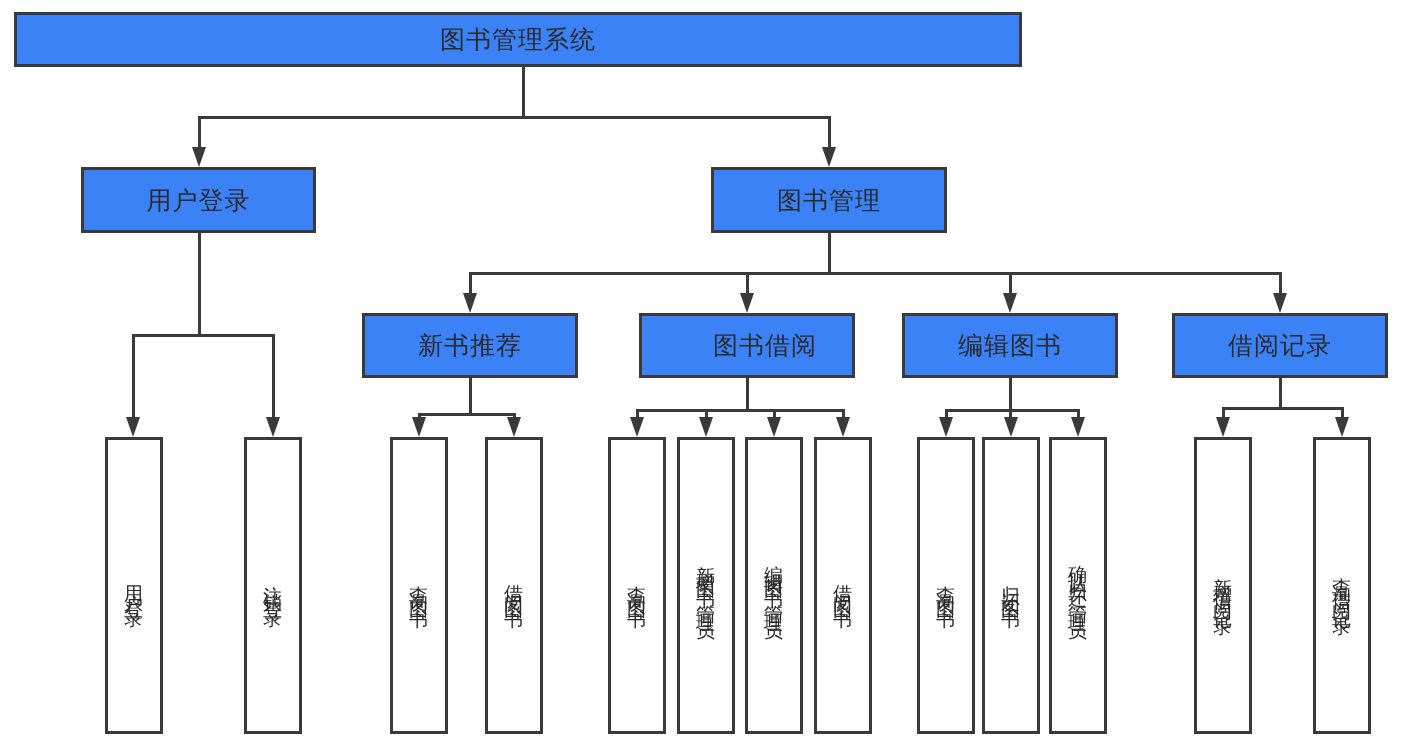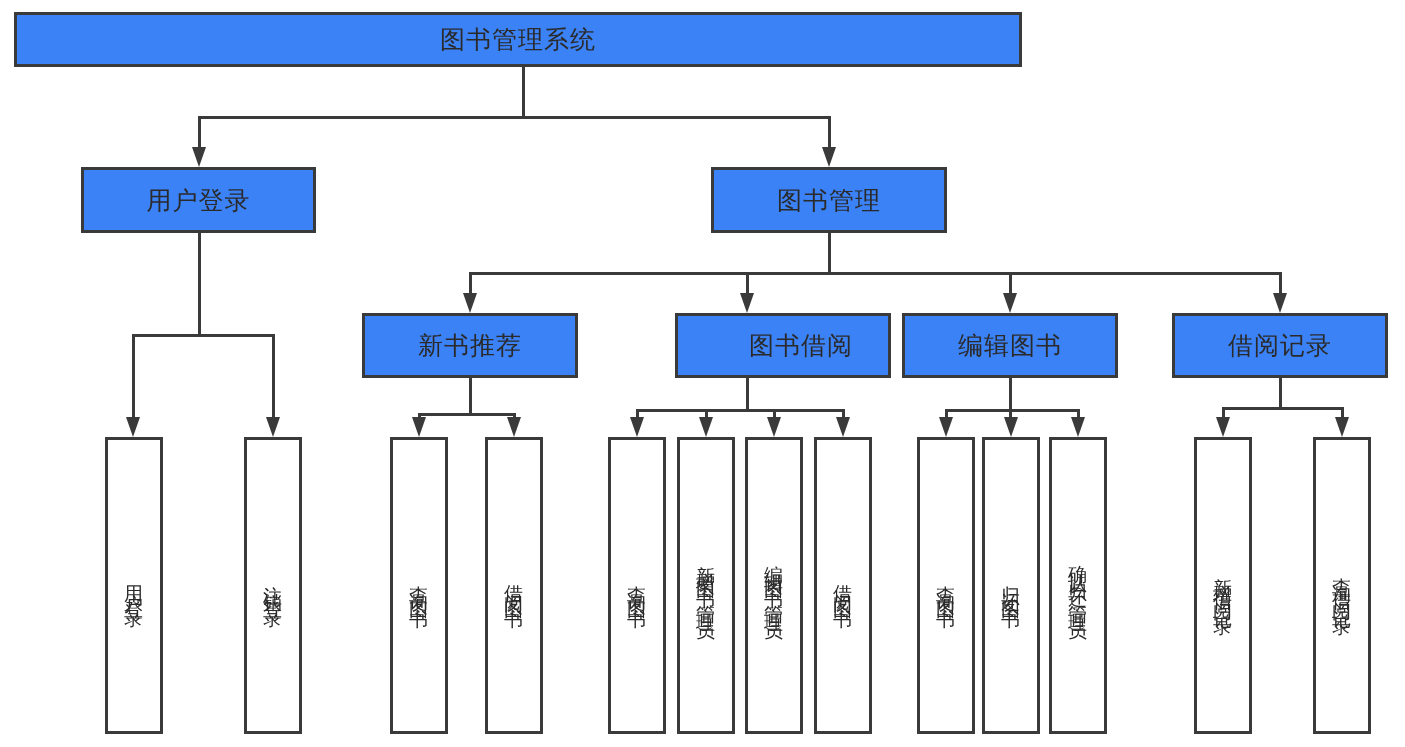--- a/index.html
+++ b/index.html
@@ -127,21 +127,21 @@
   <div class="hbox" style="left:81px;top:167px;width:235px;height:66px;">
     <span>用户登录</span>
   </div>
   <div class="hbox" style="left:711px;top:167px;width:236px;height:66px;">
     <span>图书管理</span>
   </div>
 
   <div class="hbox l3" style="left:362px;">
     <span>新书推荐</span>
   </div>
-  <div class="hbox l3" style="left:675px;padding-left:36px;">
+  <div class="hbox l3" style="left:639px;padding-left:36px;">
     <span>图书借阅</span>
   </div>
   <div class="hbox l3" style="left:902px;">
     <span>编辑图书</span>
   </div>
   <div class="hbox l3" style="left:1172px;">
     <span>借阅记录</span>
   </div>
 
   <div class="vbox" style="left:105px;">用户登录</div>

